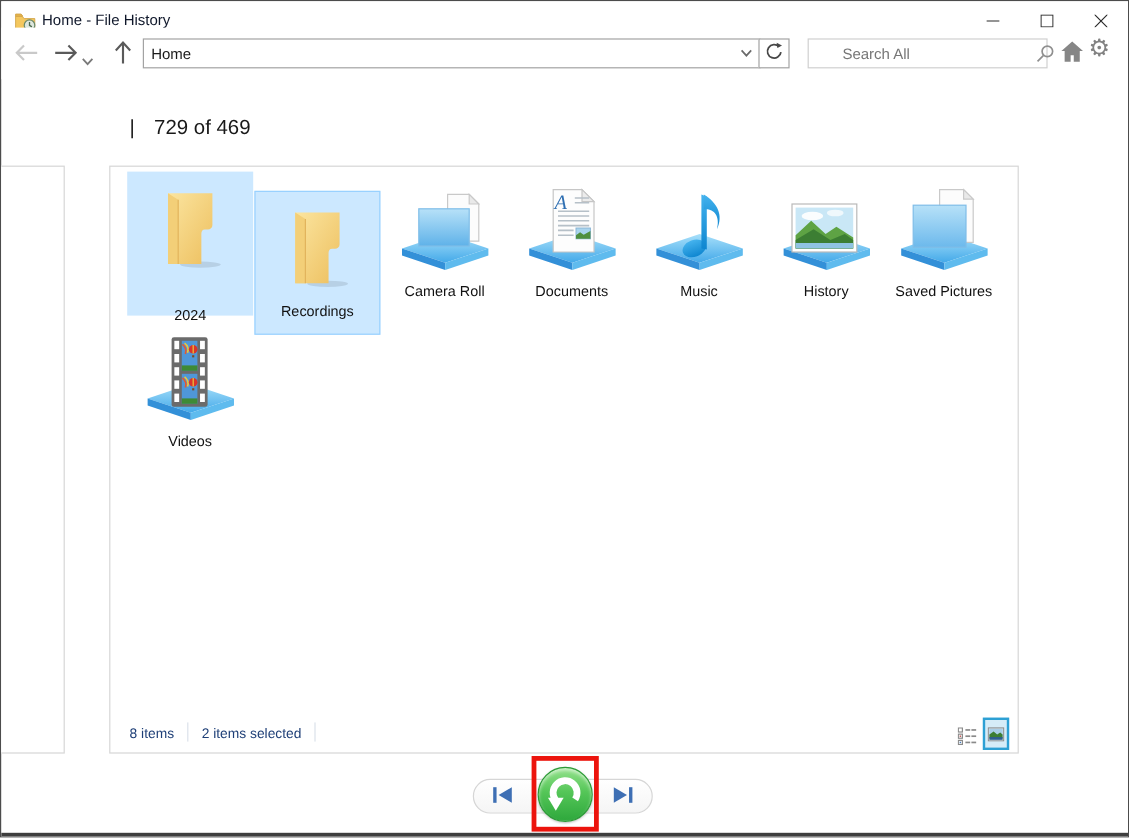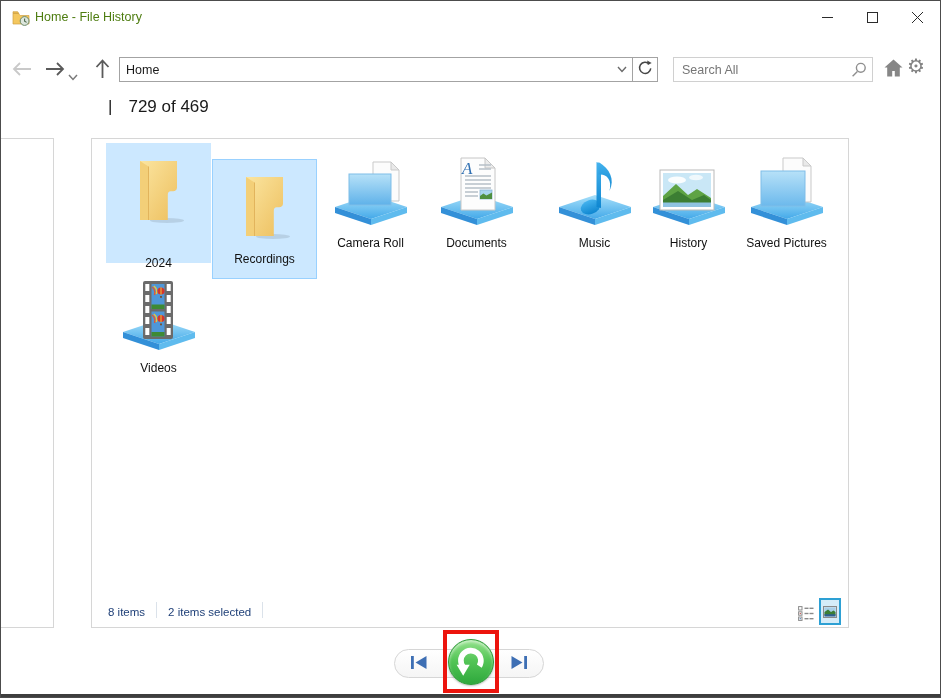--- a/index.html
+++ b/index.html
@@ -9,26 +9,26 @@
   .window {
     position:relative; width:941px; height:698px; background:#fff;
     border:1px solid #4c4c4c; overflow:hidden;
     font-family:"Liberation Sans", sans-serif; color:#1a1a1a;
   }
   .win-bottom-edge { position:absolute; left:0; right:0; bottom:0; height:3px; background:#3e3e3e; }
 
   
   .titlebar { position:absolute; left:0; top:0; right:0; height:33px; background:#fff; }
   .titlebar .app-icon { position:absolute; left:11px; top:7px; width:19px; height:19px; }
-  .titlebar .title-text { position:absolute; left:34px; top:0; height:33px; line-height:33px; font-size:12.5px; color:#4d7c0f; }
+  .titlebar .title-text { position:absolute; left:34px; top:0; height:33px; line-height:33px; font-size:12.5px; color:#0f172a; }
   .win-btns { position:absolute; right:0; top:0; height:33px; display:flex; }
   .win-btn { width:45px; height:33px; display:flex; align-items:center; justify-content:center; cursor:default; }
 
   
-  .navbar { position:absolute; left:0; top:47px; right:0; height:43px; background:#fff; }
+  .navbar { position:absolute; left:0; top:22px; right:0; height:43px; background:#fff; }
   .nav-icon { position:absolute; }
   .addressbar {
     position:absolute; left:118px; top:9px; width:515px; height:25px;
     border:1px solid #a3a3a3; background:#fff; display:flex; align-items:center;
   }
   .addressbar input {
     flex:1; border:none; outline:none; font-family:"Liberation Sans",sans-serif;
     font-size:12.5px; color:#1a1a1a; padding-left:6px; background:transparent; height:100%;
   }
   .addr-chevron { width:22px; display:flex; justify-content:center; align-items:center; }
@@ -36,21 +36,21 @@
     position:absolute; left:632px; top:9px; width:26px; height:25px;
     border:1px solid #a3a3a3; border-left:1px solid #a3a3a3; margin-left:-1px;
     background:#fff; display:flex; align-items:center; justify-content:center;
   }
   .searchbox {
     position:absolute; left:672px; top:9px; width:200px; height:25px;
     border:1px solid #d0d0d0; background:#fff; display:flex; align-items:center;
   }
   .searchbox input {
     flex:1; border:none; outline:none; font-family:"Liberation Sans",sans-serif;
-    font-size:12.5px; color:#1a1a1a; padding-left:8px; background:transparent; height:100%;
+    font-size:12.5px; color:#1a1a1a; padding-left:8px; background:transparent; height:100%;margin-left:20px;
   }
   .searchbox input::placeholder { color:#767676; opacity:1; }
   .search-glyph { width:26px; display:flex; justify-content:center; align-items:center; }
   .home-btn { position:absolute; left:883px; top:11px; }
   .gear-btn { position:absolute; left:906px; top:8px; font-size:20px; line-height:20px; color:#828282; }
 
   
   .heading {
     position:absolute; left:91px; top:96px; font-size:17px; color:#191919;
     display:flex; align-items:baseline;
@@ -289,21 +289,21 @@
             <path d="M44 15 H56 M44 19 H56 M30 26 H56 M30 30 H56 M30 34 H56 M30 38 H56 M30 42 H43 M30 46 H43"></path>
           </g>
           <text x="27" y="24" font-size="17" font-style="italic" font-family="Liberation Serif, serif" fill="#2f6fb2">A</text>
           <rect x="45" y="40" width="12" height="9" fill="#a8d4ee" stroke="#8ab4d4" stroke-width=".8"></rect>
           <path d="M45 46 l3.4 -2.4 3 2 5.6 -3.2 V49 H45 Z" fill="#4f8f3f"></path>
         </svg>
       </div>
       <div class="tlabel">Documents</div>
     </div>
 
-    <div class="tile" style="left:450px; top:4px;">
+    <div class="tile" style="left:438px; top:4px;">
       <div class="ticon">
         <svg width="84" height="84" viewBox="0 0 84 84">
           <defs>
             <linearGradient id="pt3" x1="0" y1="0" x2="0" y2="1">
                 <stop offset="0" stop-color="#a8e0fa"></stop>
                 <stop offset="1" stop-color="#43a9e9"></stop>
               </linearGradient>
             <linearGradient id="ng" x1="0" y1="0" x2="0" y2="1">
                 <stop offset="0" stop-color="#45b3ee"></stop>
                 <stop offset="1" stop-color="#0e86d0"></stop>

